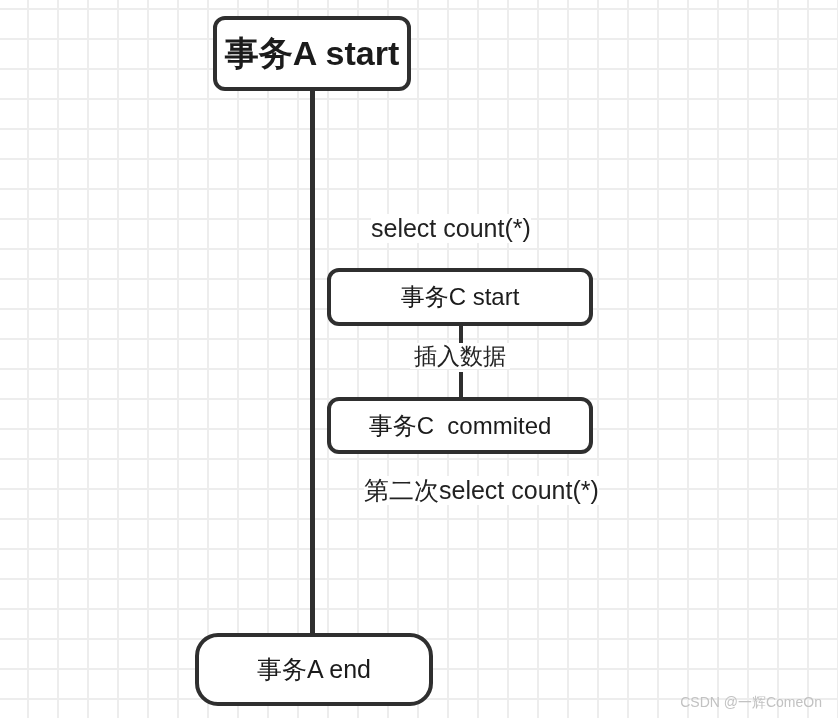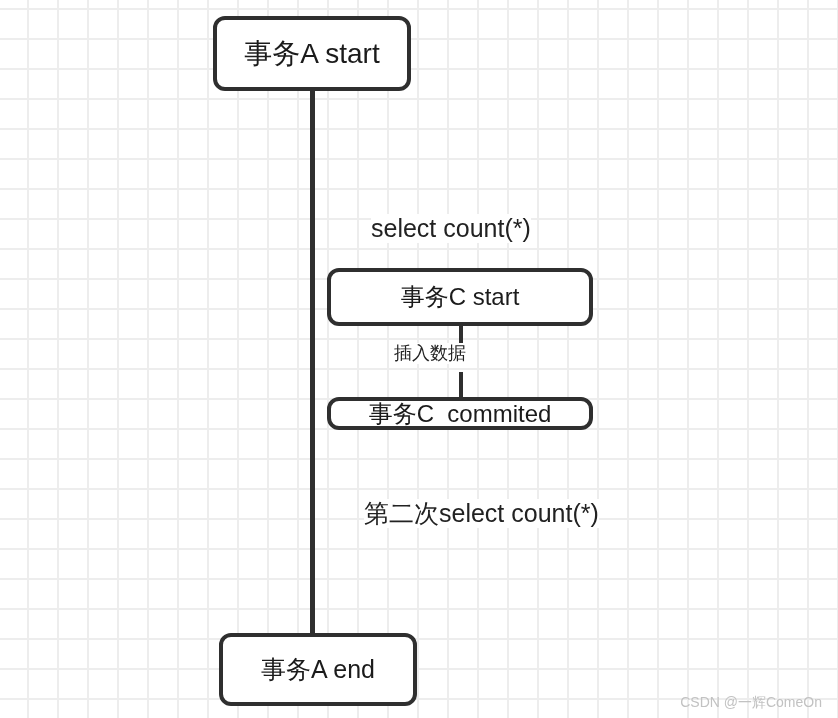--- a/index.html
+++ b/index.html
@@ -61,68 +61,70 @@
     justify-content: center;
     color: #1b1b1b;
     z-index: 3;
     white-space: pre;
   }
   .node-a-start {
     left: 213px;
     top: 16px;
     width: 198px;
     height: 75px;
-    font-size: 28px;
+    font-size: 34px;
+    font-weight: bold;
   }
   .node-c-start {
     left: 327px;
     top: 268px;
     width: 266px;
     height: 58px;
     font-size: 24px;
   }
   .node-c-commited {
     left: 327px;
     top: 397px;
     width: 266px;
-    height: 33px;
+    height: 57px;
     font-size: 24px;
   }
   .node-a-end {
-    left: 219px;
+    left: 195px;
     top: 633px;
-    width: 198px;
+    width: 238px;
     height: 73px;
     font-size: 25px;
+    border-radius: 23px;
   }
 
   
   .edge-label {
     position: absolute;
     color: #222222;
     z-index: 4;
     white-space: nowrap;
     background: #ffffff;
     line-height: 1.15;
   }
   .label-select1 {
     left: 371px;
     top: 166px;
     font-size: 25px;
     margin-top: 48px;
   }
   .label-insert {
-    left: 390px;
+    left: 410px;
     top: 343px;
-    font-size: 18px;
+    font-size: 23px;
     padding: 0 4px;
   }
   .label-select2 {
     left: 364px;
-    top: 499px;
+    top: 476px;
     font-size: 25px;
   }
 
   
   .watermark {
     position: absolute;
     right: 16px;
     bottom: 6px;
     font-size: 14px;
     color: #c2c2c2;

